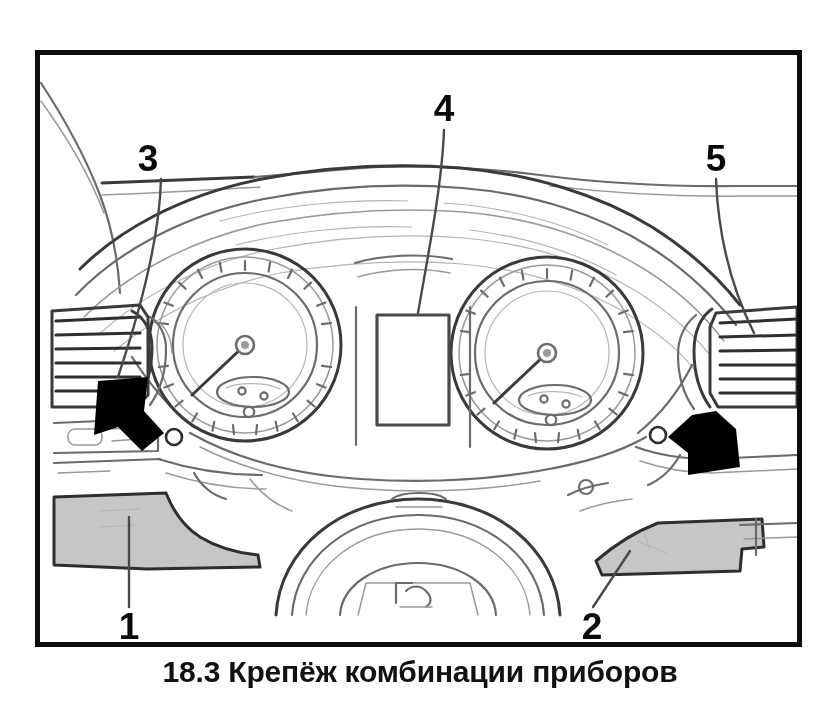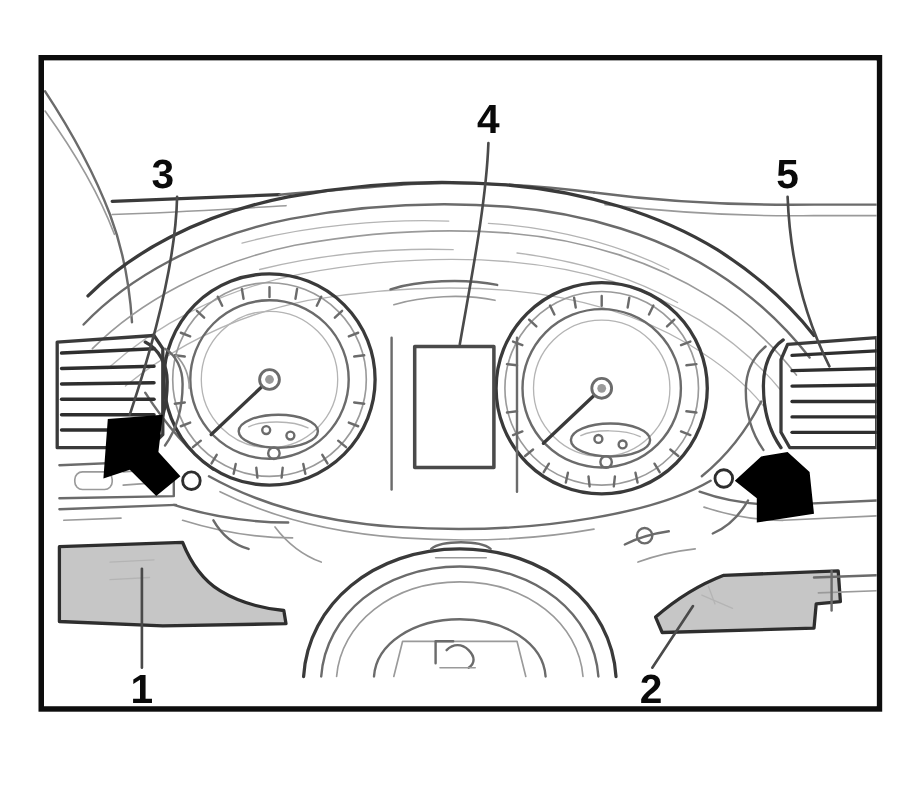--- a/index.html
+++ b/index.html
@@ -311,14 +311,15 @@
         <text class="callout-num" x="108" y="116" text-anchor="middle">3</text>
         <text class="callout-num" x="404" y="66" text-anchor="middle">4</text>
         <text class="callout-num" x="676" y="116" text-anchor="middle">5</text>
         <text class="callout-num" x="89" y="584" text-anchor="middle">1</text>
         <text class="callout-num" x="552" y="584" text-anchor="middle">2</text>
       </g>
 
     </svg>
   </div>
 
+  <div id="caption">18.3 Крепёж комбинации приборов</div>
 
 </div>
 
 </body></html>

